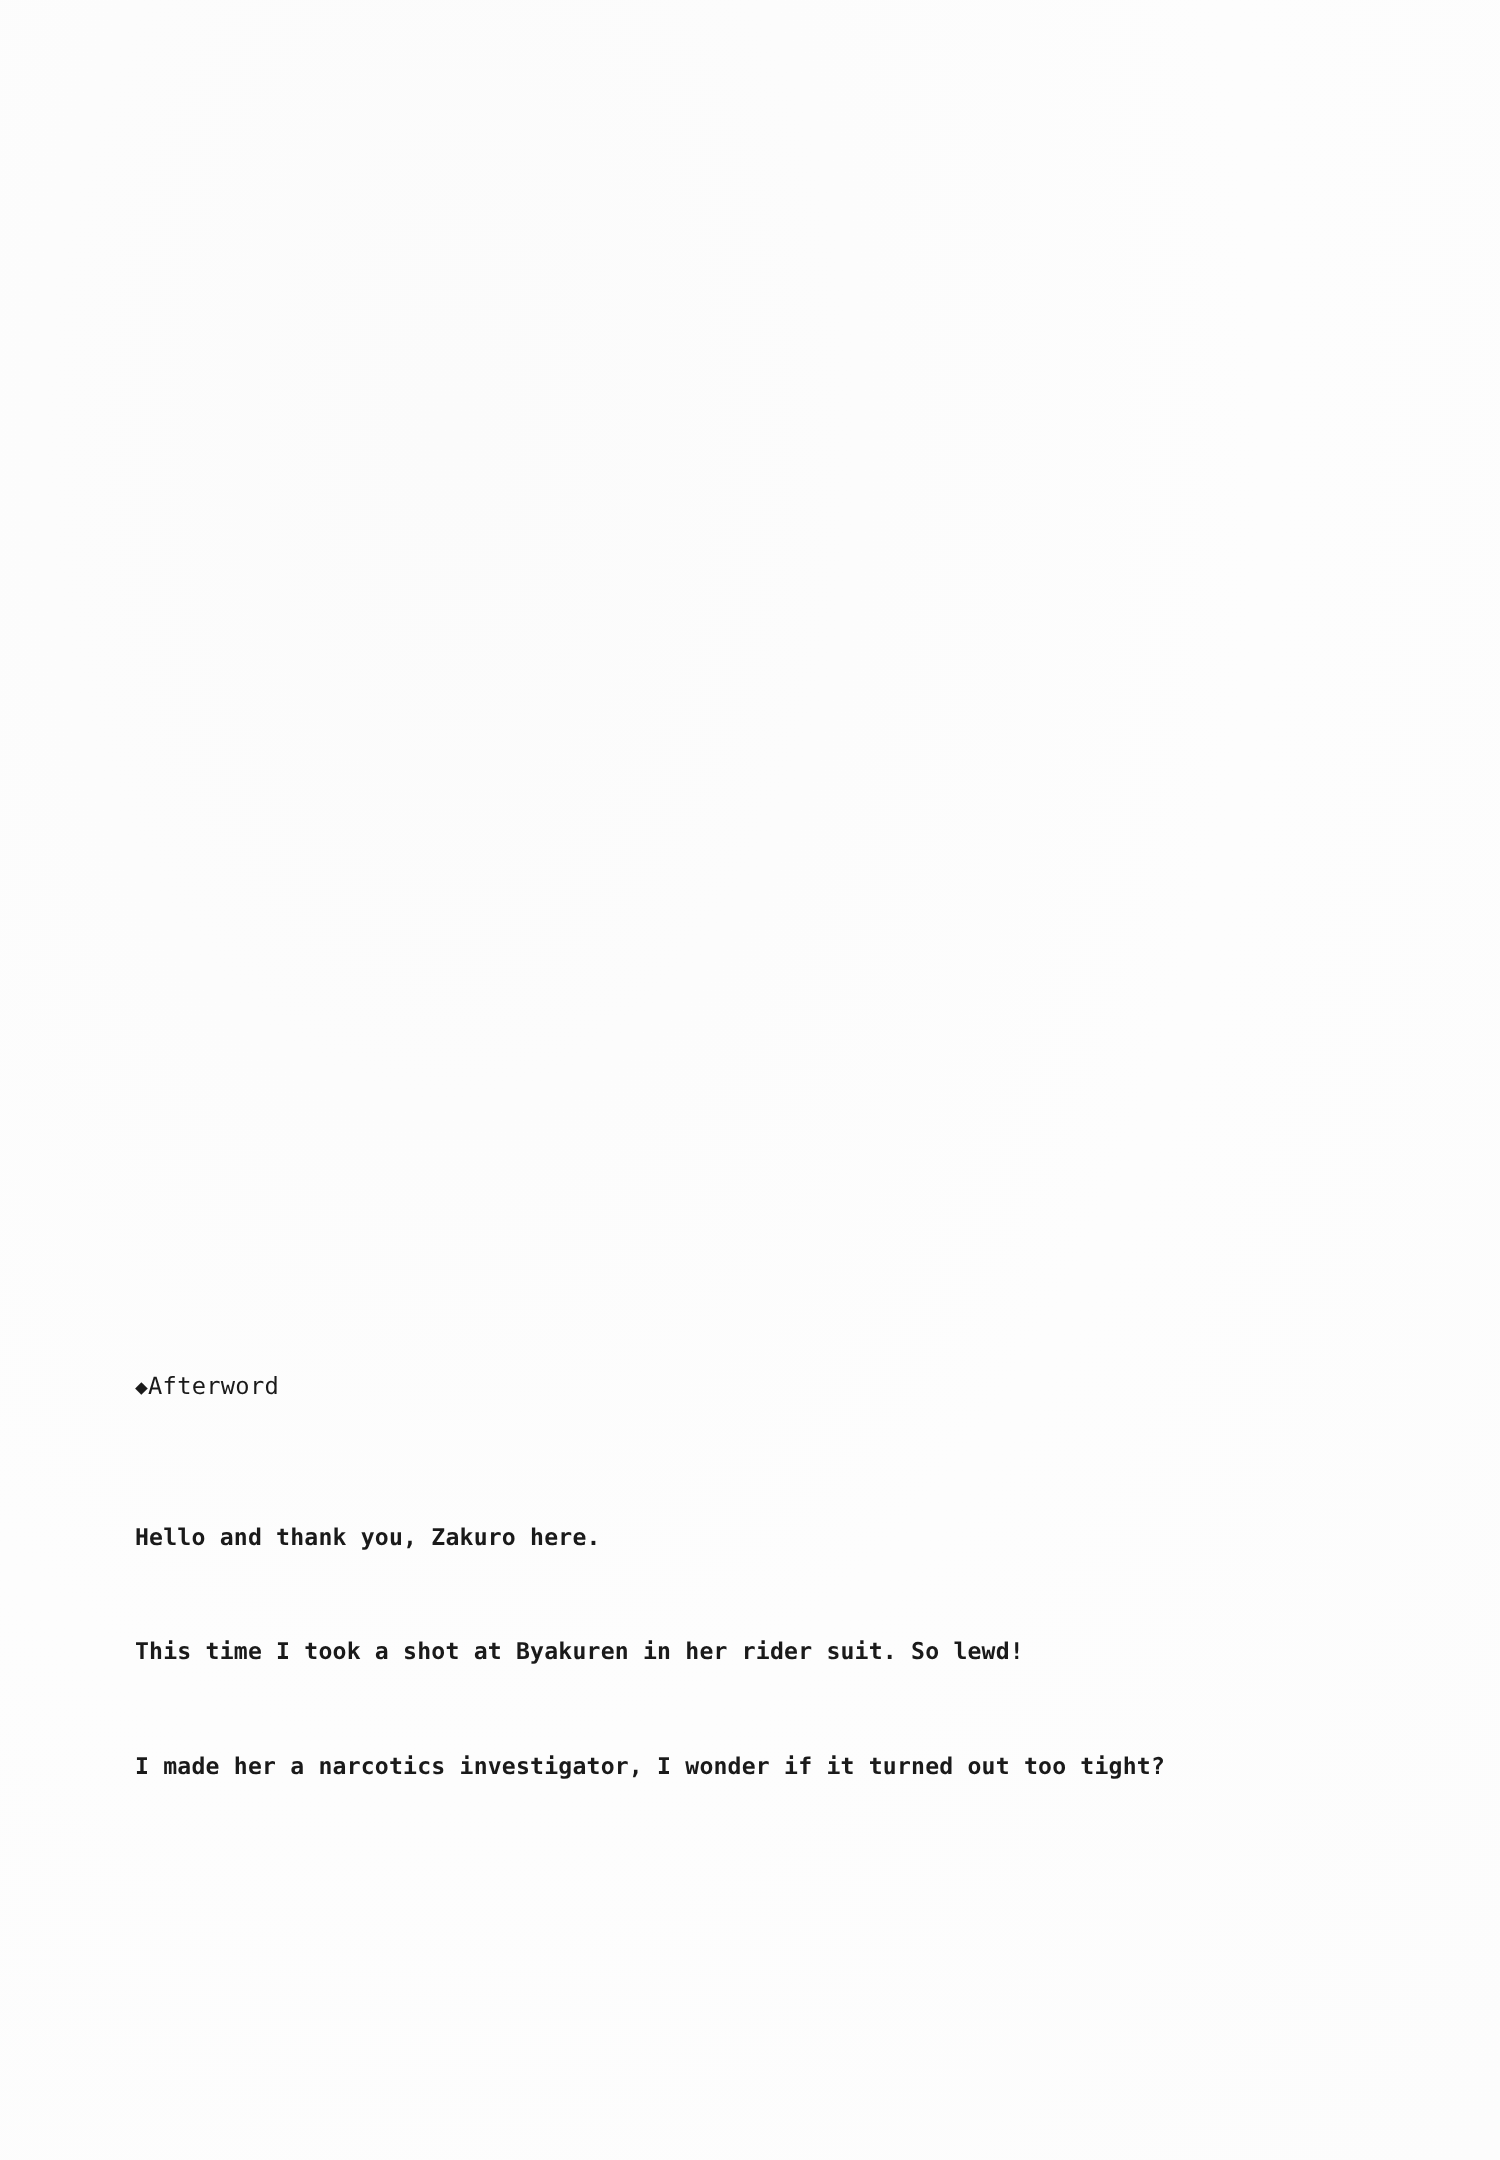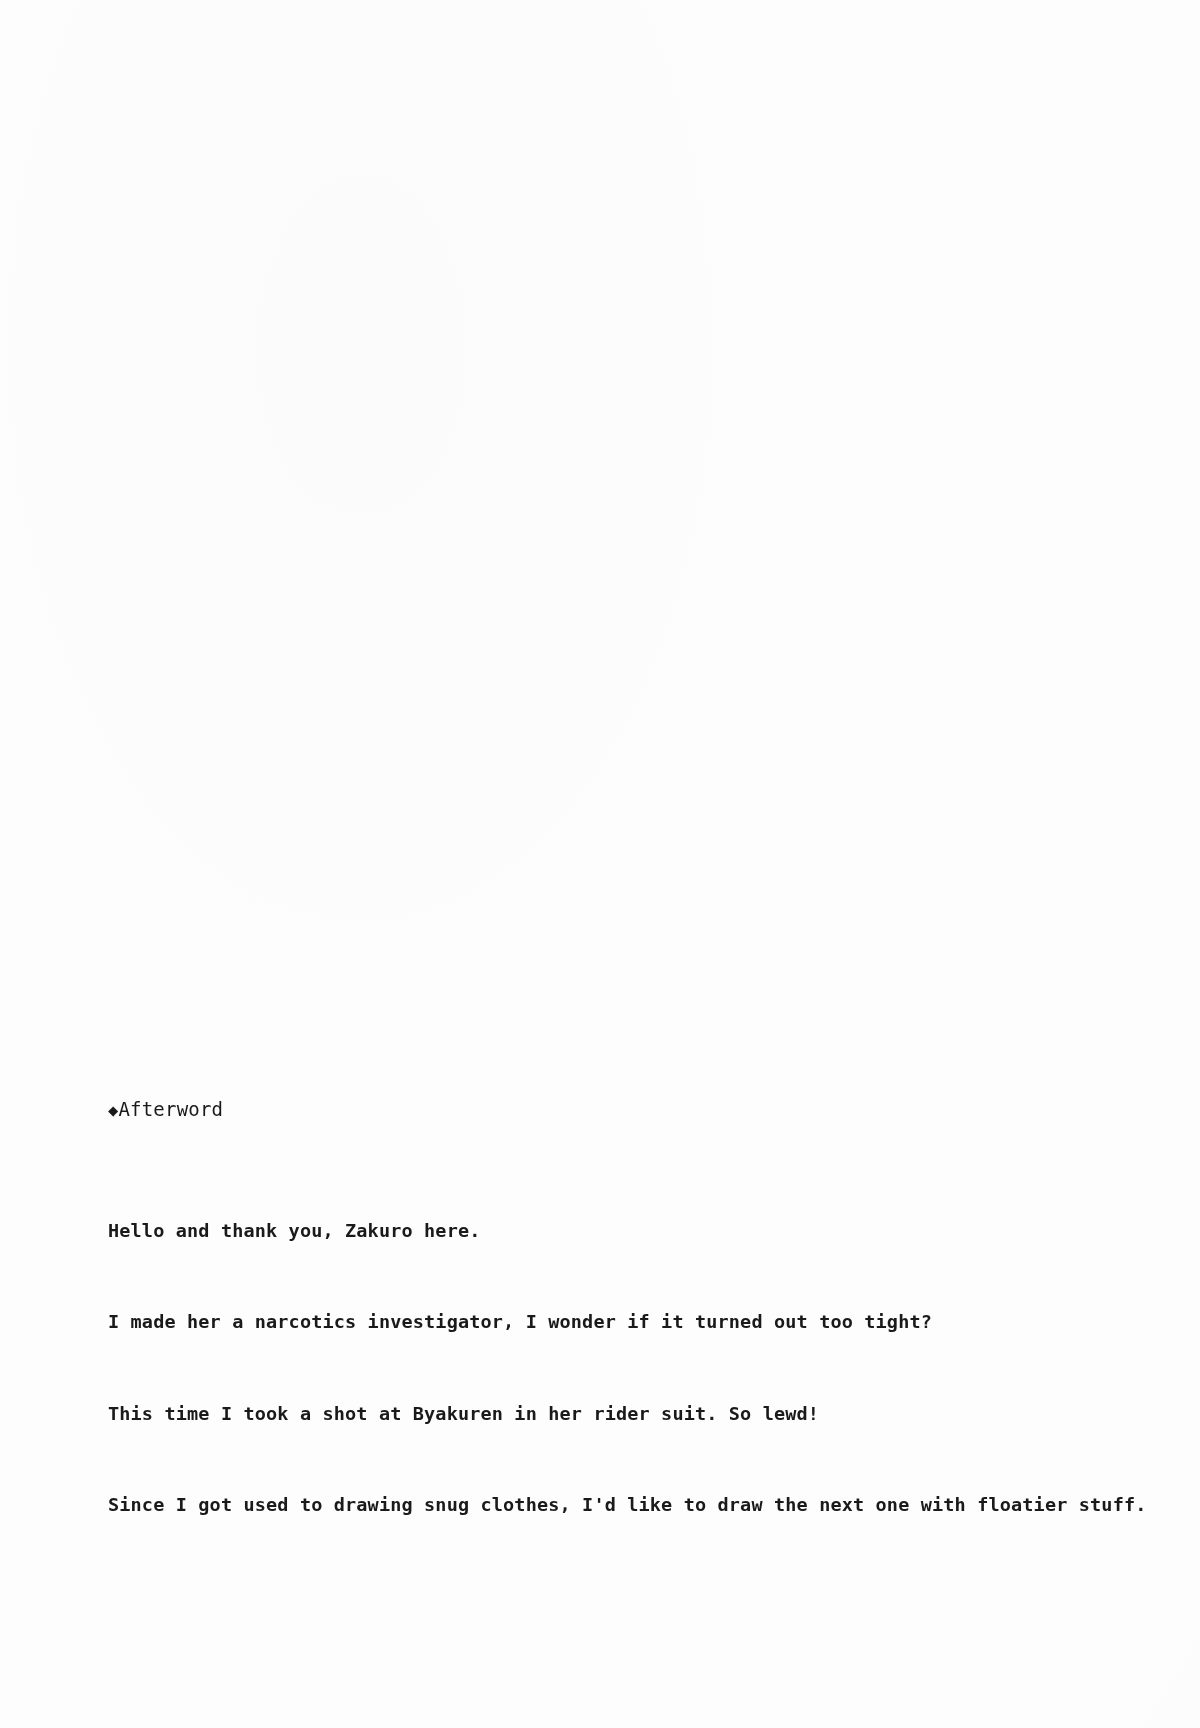--- a/index.html
+++ b/index.html
@@ -57,19 +57,18 @@
 <body>
 
 <div class="page">
   <div class="paper-tint"></div>
 
   <div class="afterword-block">
     <div class="afterword-title"><span class="diamond">◆</span><span>Afterword</span></div>
 
     <p class="para">
       <span class="line">Hello and thank you, Zakuro here.</span>
+      <span class="line">This time I took a shot at Byakuren in her rider suit. So lewd!</span>
       <span class="line">I made her a narcotics investigator, I wonder if it turned out too tight?</span>
-      <span class="line">This time I took a shot at Byakuren in her rider suit. So lewd!</span>
-      <span class="line">Since I got used to drawing snug clothes, I'd like to draw the next one with floatier stuff.</span>
     </p>
 
   </div>
 </div>
 
 </body></html>

